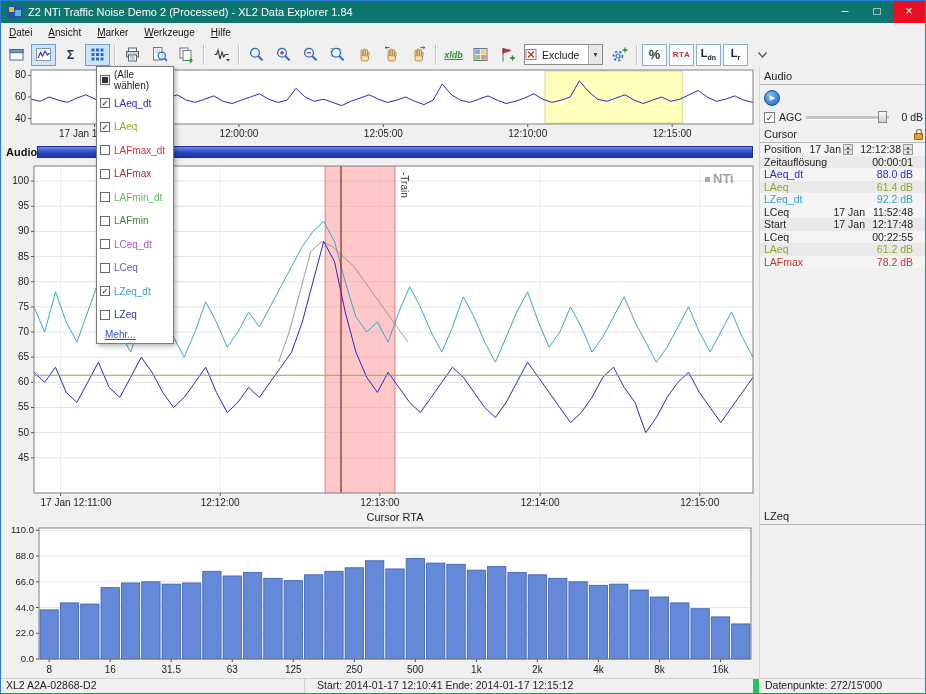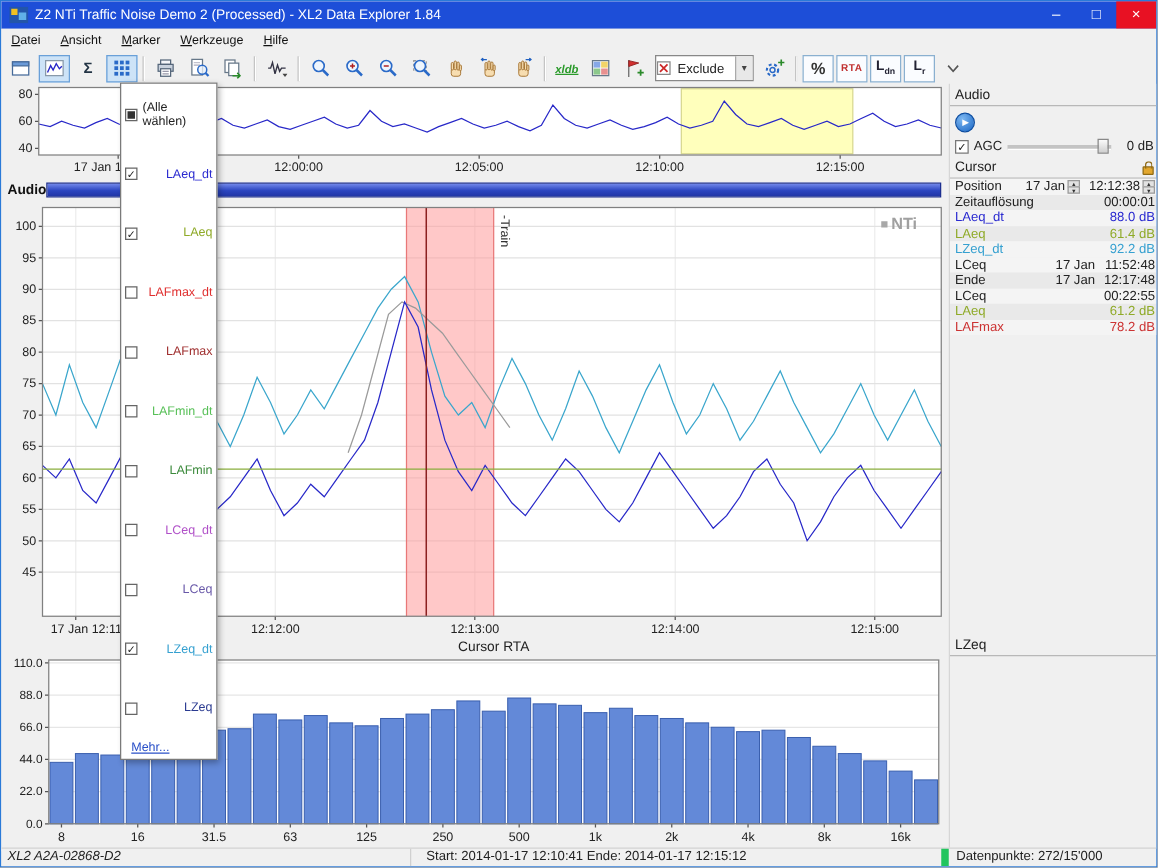--- a/index.html
+++ b/index.html
@@ -1,20 +1,20 @@
 <!DOCTYPE html>
 <html><head>
 <meta charset="utf-8">
 <style>
   html,body{margin:0;padding:0;background:#888;}
   #window{position:relative;width:926px;height:694px;background:#f0f0f0;font-family:"Liberation Sans",sans-serif;overflow:hidden;border:1px solid #2a7ad8;box-sizing:border-box;}
   svg text{font-family:"Liberation Sans",sans-serif;}
 
   
-  .titlebar{position:absolute;left:0;top:0;right:0;height:22px;background:#1d4ed8;display:flex;align-items:center;color:#fff;font-size:11px;}
+  .titlebar{position:absolute;left:0;top:0;right:0;height:22px;background:#0f766e;display:flex;align-items:center;color:#fff;font-size:11px;}
   .t-icon{width:16px;height:14px;margin:0 5px 0 6px;flex:none;}
   .t-title{flex:1;white-space:nowrap;overflow:hidden;}
   .t-btns{display:flex;height:22px;flex:none;}
   .t-btn{width:32px;text-align:center;line-height:21px;font-size:12px;cursor:default;}
   .t-btn.close{background:#e81123;}
 
   
   .menubar{position:absolute;top:22px;left:0;right:0;height:19px;background:#f0f0f0;display:flex;align-items:center;font-size:10px;color:#111;}
   .menu-item{padding:2px 8px;}
 
@@ -28,21 +28,21 @@
   .tb-combo .cb-text{padding:0 4px;min-width:42px;}
   .tb-combo .cb-arrow{width:13px;align-self:stretch;border-left:1px solid #aaa;background:#e8e8e8;display:flex;align-items:center;justify-content:center;font-size:8px;color:#444;}
   .tb-xldb{color:#2a9a2a;font-weight:bold;font-size:9px;font-style:italic;text-decoration:underline;}
   .tb-pct{color:#333;font-weight:bold;font-size:13px;}
   .tb-rta{color:#c03030;font-weight:bold;font-size:8px;letter-spacing:0.5px;}
   .tb-lsub{color:#223;font-weight:bold;font-size:11px;}
   .tb-lsub sub{font-size:7px;}
 
   
   .dropdown{position:absolute;left:95px;top:65px;width:76px;background:#fff;border:1px solid #7a7a7a;box-shadow:2px 2px 5px rgba(0,0,0,.3);z-index:60;font-size:10px;padding:1px 0;}
-  .dd-row{display:flex;align-items:center;height:15.5px;padding:16px 3px;gap:4px;justify-content:space-between;}
+  .dd-row{display:flex;align-items:center;height:15.5px;padding:4px 3px;gap:4px;}
   .dd-check{width:10px;height:10px;border:1px solid #666;background:#fff;font-size:8.5px;line-height:9px;text-align:center;color:#222;box-sizing:border-box;position:relative;flex:none;}
   .dd-check.mixed::after{content:"";position:absolute;left:1px;top:1px;right:1px;bottom:1px;background:#333;}
   .dd-more{padding:2px 3px 2px 8px;color:#2a50c8;text-decoration:underline;}
 
   
   .workspace{position:absolute;left:0;top:66px;width:758px;height:614px;background:#f0f0f0;}
   #ovSvg{position:absolute;left:0;top:0;}
   .audio-row{position:absolute;left:0;top:78px;width:758px;height:16px;}
   .audio-label{position:absolute;left:5px;top:1px;font-size:11px;font-weight:bold;color:#111;}
   .audio-bar{position:absolute;left:36px;right:6px;top:1px;height:12px;background:linear-gradient(#7288ea 0%,#2b45c0 55%,#2136a6 100%);border:1px solid #1c2f90;box-sizing:border-box;}
@@ -54,37 +54,37 @@
   .rp-header{height:15px;line-height:15px;padding:0 4px;border-bottom:1px solid #b8b8b8;font-size:11px;margin-top:2px;display:flex;justify-content:space-between;align-items:center;color:#222;}
   .rp-audio-controls{height:20px;padding:3px 4px 1px 4px;display:flex;align-items:center;}
   .play{width:16px;height:16px;border-radius:50%;background:radial-gradient(circle at 35% 30%,#7db8f2,#1a66c4);border:1px solid #0d4da0;color:#fff;font-size:7px;display:flex;align-items:center;justify-content:center;box-sizing:border-box;}
   .play span{margin-left:1px;}
   .rp-agc-row{display:flex;align-items:center;height:16px;padding:0 4px;gap:4px;}
   .chk{width:11px;height:11px;border:1px solid #777;background:#fff;font-size:9px;line-height:10px;text-align:center;color:#222;box-sizing:border-box;flex:none;}
   .slider{position:relative;flex:1;height:12px;}
   .slider .track{position:absolute;left:0;right:0;top:5px;height:3px;background:#c4c4c4;border-bottom:1px solid #fff;}
   .slider .thumb{position:absolute;right:2px;top:0;width:9px;height:12px;background:linear-gradient(#fafafa,#cfcfcf);border:1px solid #888;box-sizing:border-box;}
   .gain{width:30px;text-align:right;flex:none;}
-  .rp-row{display:flex;align-items:center;height:12.5px;padding:0 3px 0 4px;background:#f4f4f4;}
+  .rp-row{display:flex;align-items:center;height:12.5px;padding:0 14px 0 4px;background:#f4f4f4;}
   .rp-row.alt{background:#e9e9e9;}
   .rp-label{flex:1;white-space:nowrap;}
   .rp-right{display:flex;align-items:center;gap:2px;}
   .rp-v1,.rp-v2{text-align:right;white-space:nowrap;}
   .rp-v2{min-width:46px;}
   .spin{display:flex;flex-direction:column;width:10px;flex:none;}
   .spin span{height:6px;line-height:5px;font-size:4.5px;text-align:center;color:#333;background:#e2e2e2;border:1px solid #9a9a9a;box-sizing:border-box;}
   .spin span:last-child{margin-top:-1px;}
   .lock{position:relative;width:9px;height:7px;background:#e2a72e;border:1px solid #8f6a14;border-radius:1px;margin-top:4px;box-sizing:border-box;}
   .lock::before{content:"";position:absolute;left:0.5px;top:-5px;width:4px;height:5px;border:1.5px solid #8f6a14;border-bottom:none;border-radius:3px 3px 0 0;}
   .lzeq-panel{position:absolute;left:0;right:0;top:440px;}
 
   
   .statusbar{position:absolute;left:0;right:0;bottom:0;height:14px;background:#f0f0f0;border-top:1px solid #d2d2d2;display:flex;align-items:center;font-size:10.5px;color:#222;}
   .sb-cell{height:100%;line-height:13px;box-sizing:border-box;white-space:nowrap;overflow:hidden;}
-  .sb-left{width:328px;padding-left:5px;border-right:1px solid #d0d0d0;font-style:italic;}
+  .sb-left{width:304px;padding-left:5px;border-right:1px solid #d0d0d0;}
   .sb-mid{flex:1;padding-left:12px;border-right:6px solid #22c55e;}
   .sb-right{width:166px;padding-left:6px;}
 </style>
 </head>
 <body>
 
 <div id="window">
 
   <div class="titlebar">
     <span class="t-icon">
@@ -584,21 +584,21 @@
       </div>
     <div id="projectRows">
         <div class="rp-row">
           <span class="rp-label">LCeq</span>
           <span class="rp-right">
             <span class="rp-v1">17 Jan</span>
             <span class="rp-v2">11:52:48</span>
           </span>
         </div>
         <div class="rp-row alt">
-          <span class="rp-label">Ende</span>
+          <span class="rp-label">Start</span>
           <span class="rp-right">
             <span class="rp-v1">17 Jan</span>
             <span class="rp-v2">12:17:48</span>
           </span>
         </div>
         <div class="rp-row">
           <span class="rp-label">LCeq</span>
           <span class="rp-right">
             <span class="rp-v2">00:22:55</span>
           </span>

